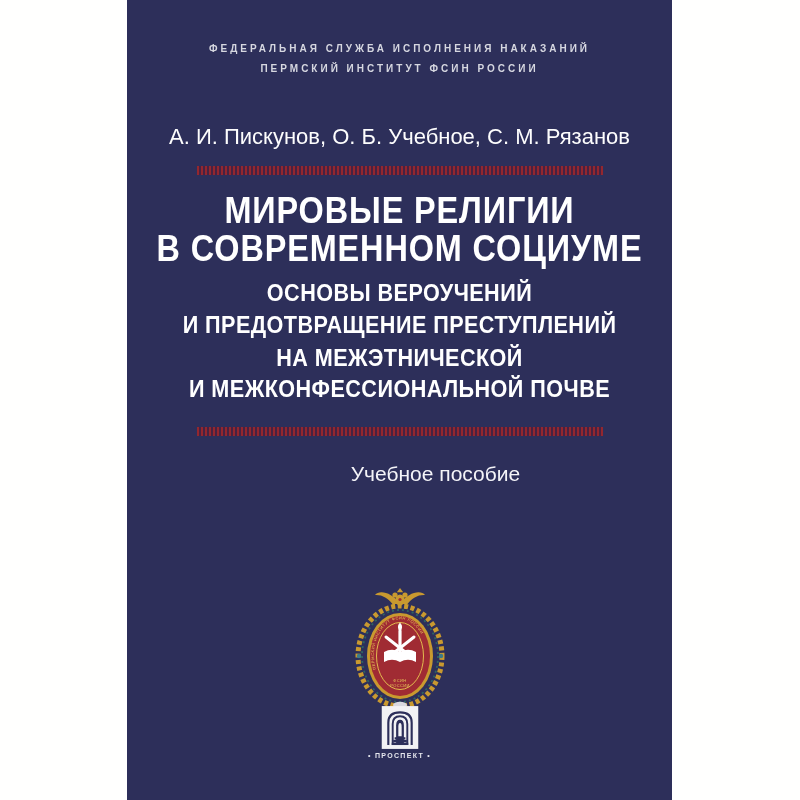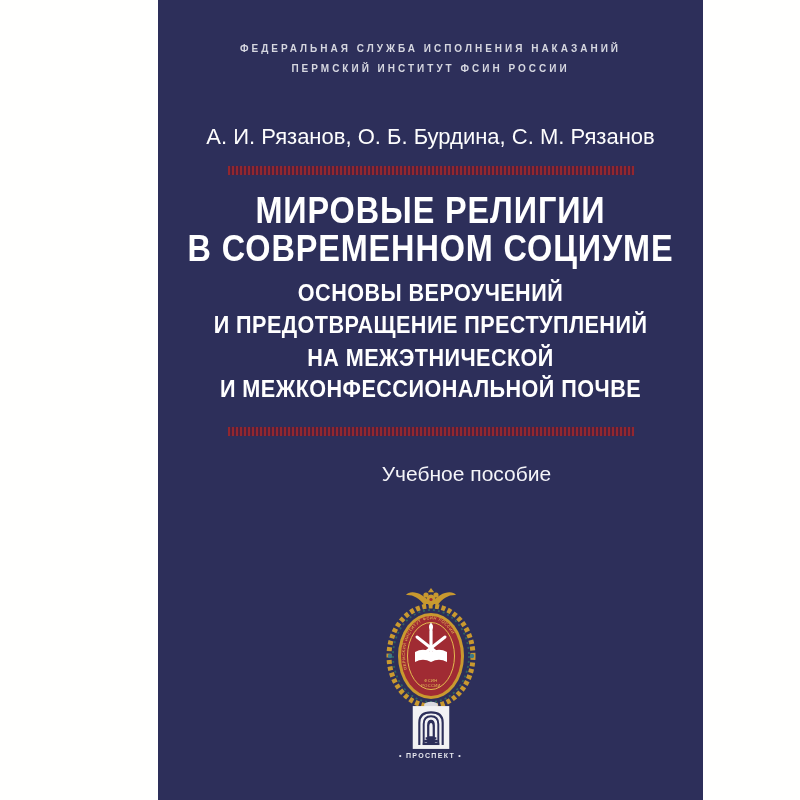--- a/index.html
+++ b/index.html
@@ -1,21 +1,21 @@
 <!DOCTYPE html>
 <html><head>
 <meta charset="utf-8">
 <style>
   html,body { margin:0; padding:0; }
   body {
     width:800px; height:800px; background:#fffffe;
     font-family:"Liberation Sans", sans-serif;
     -webkit-font-smoothing:antialiased;
   }
-  .page { position:relative; width:698px; height:800px; background:#fffffe; overflow:hidden;margin-left:31px; }
+  .page { position:relative; width:698px; height:800px; background:#fffffe; overflow:hidden; }
   .cover {
     position:absolute; left:127px; top:0; width:545px; height:800px;
     background:#2d2f5a;
   }
   .cline { position:absolute; left:0; width:100%; text-align:center; color:#ffffff; }
 
   .header-block { top:39px; }
   .header-line {
     height:20px; line-height:20px; font-size:10px; font-weight:600;
     letter-spacing:3px; color:#d6d7e0; white-space:nowrap;
@@ -66,21 +66,21 @@
 <body>
 
 <div class="page">
   <div class="cover">
 
     <div class="cline header-block">
       <div class="header-line">ФЕДЕРАЛЬНАЯ СЛУЖБА ИСПОЛНЕНИЯ НАКАЗАНИЙ</div>
       <div class="header-line">ПЕРМСКИЙ ИНСТИТУТ ФСИН РОССИИ</div>
     </div>
 
-    <div class="cline authors">А. И. Рязанов, О. Б. Бурдина, С. М. Рязанов</div>
+    <div class="cline authors">А. И. Пискунов, О. Б. Учебное, С. М. Рязанов</div>
 
     <div class="divider divider-top"></div>
 
     <div class="cline title-line title-1">МИРОВЫЕ РЕЛИГИИ</div>
     <div class="cline title-line title-2">В СОВРЕМЕННОМ СОЦИУМЕ</div>
 
     <div class="cline subtitle-line sub-1">ОСНОВЫ ВЕРОУЧЕНИЙ</div>
     <div class="cline subtitle-line sub-2">И ПРЕДОТВРАЩЕНИЕ ПРЕСТУПЛЕНИЙ</div>
     <div class="cline subtitle-line sub-3">НА МЕЖЭТНИЧЕСКОЙ</div>
     <div class="cline subtitle-line sub-4">И МЕЖКОНФЕССИОНАЛЬНОЙ ПОЧВЕ</div>

